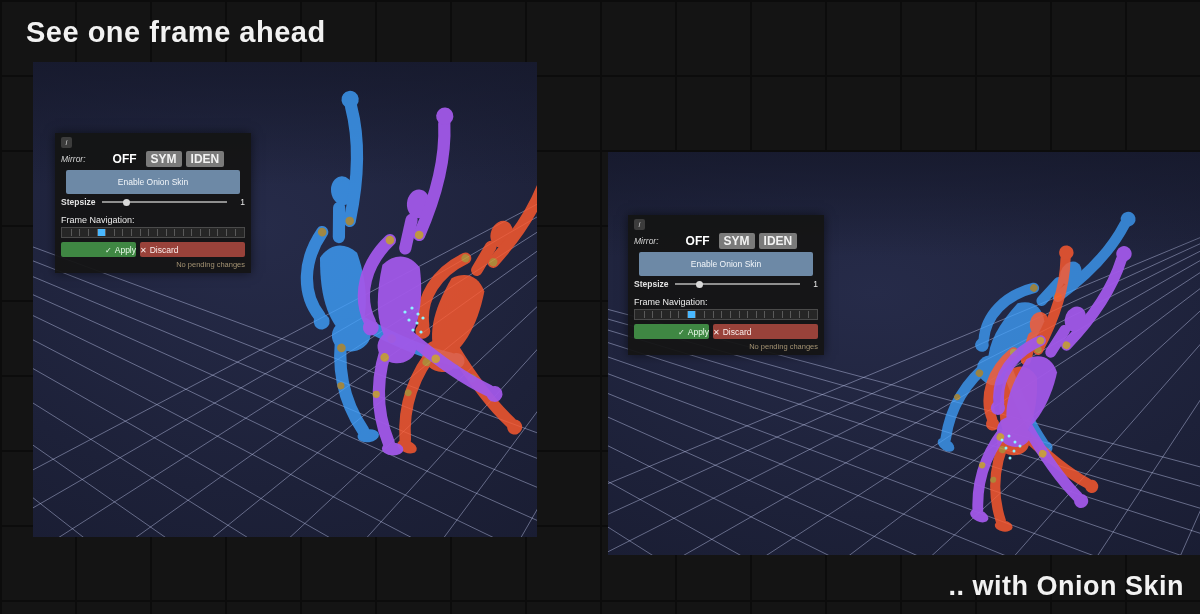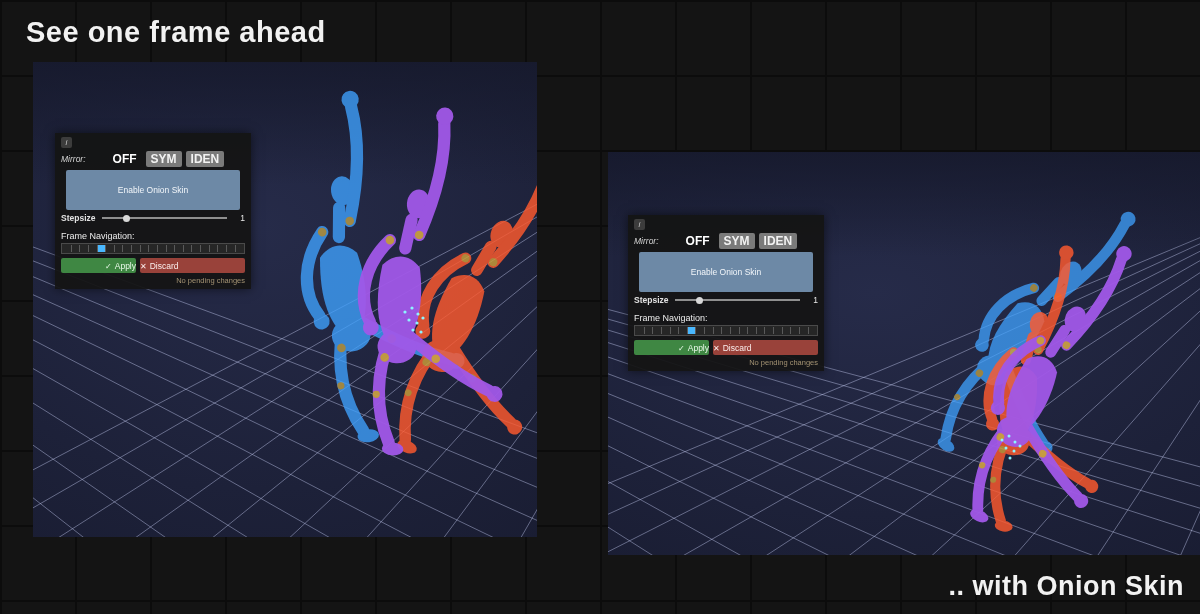--- a/index.html
+++ b/index.html
@@ -55,21 +55,21 @@
   .mirror-label { color:#d6d6d6;font-style:italic; }
   .mirror-btns { display:flex; gap:4px; margin-left:22px; }
   .btn-mini {
     background:#7a7a7a; color:#f2f2f2; border-radius:2px;
     padding:1px 5px; font-size:12px; font-weight:700; cursor:pointer;
   }
   .btn-mini.plain { background:transparent; color:#ffffff; }
   .onion-btn {
     display:block; width:95%; margin:2px auto 3px auto;
     background:#6d89a6; color:#f2f6fa; text-align:center;
-    padding:15px 0; border-radius:2px; font-size:8.5px; cursor:pointer;
+    padding:7px 0; border-radius:2px; font-size:8.5px; cursor:pointer;
   }
   .stepsize-label { font-weight:700; color:#e2e2e2; margin-right:6px;text-align:right; }
   .slider-track {
     position:relative; flex:1; height:2px; background:#8f8f8f; margin-right:8px; cursor:pointer;
   }
   .slider-knob {
     position:absolute; left:20%; top:50%; width:7px; height:7px;
     margin:-3.5px 0 0 -3.5px; border-radius:50%; background:#d8d8d8;
   }
   .stepsize-value { color:#e8e8e8; width:10px; text-align:right; }

